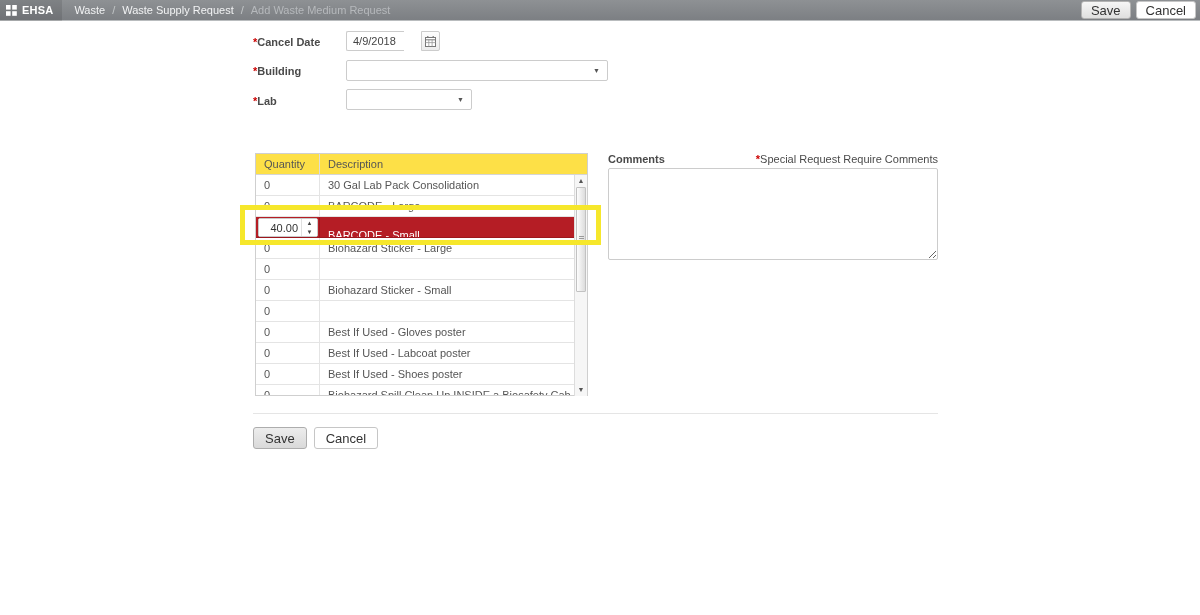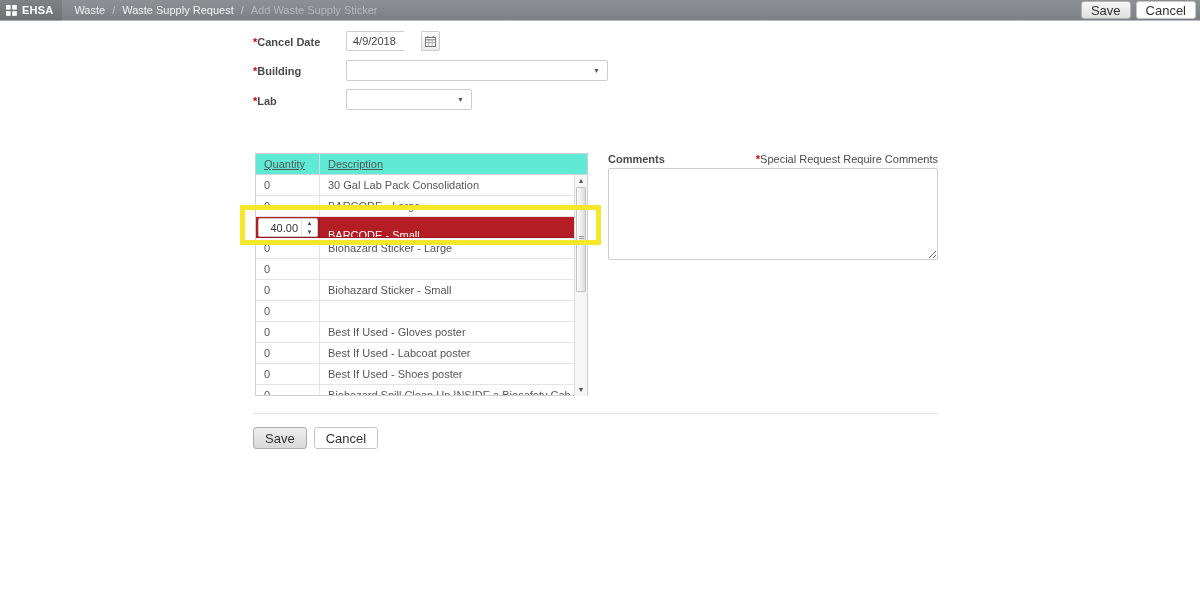--- a/index.html
+++ b/index.html
@@ -54,23 +54,22 @@
     display:flex; align-items:center; cursor:pointer;
   }
   .select-caret { margin-left:auto; padding-right:7px; color:#555; font-size:7px; }
 
   
   .s-table {
     position:absolute; left:255px; top:153px; width:333px; height:243px;
     border:1px solid #cfcfcf; background:#fff;
   }
   .s-header {
-    display:flex; height:21px; background:#5eead4; border-bottom:1px solid #d5d5d5;
+    display:flex; height:21px; background:#fde047; border-bottom:1px solid #d5d5d5;
     color:#555;
-    text-decoration:underline;
   }
   .s-header .h-qty { width:64px; padding:4px 0 0 8px; border-right:1px solid #dcdcdc; }
   .s-header .h-desc { flex:1; padding:4px 0 0 8px; }
   .s-body { position:absolute; left:0; top:21px; width:320px; height:220px; overflow:hidden; }
   .s-row { display:flex; height:21px; border-bottom:1px solid #e4e4e4; background:#fff; cursor:pointer; }
   .s-row .c-qty { width:64px; padding:4px 0 0 8px; border-right:1px solid #e4e4e4; color:#555; }
   .s-row .c-desc { flex:1; padding:4px 0 0 8px; color:#555; white-space:nowrap; overflow:hidden; }
   .s-row.selected { background:#b51d25; border-bottom-color:#9d161d; }
   .s-row.selected .c-desc { color:#fff;margin-top:8px; }
   .s-row.selected .c-qty { padding:1px 12px 1px 2px; border-right-color:#9d161d; }
@@ -131,21 +130,21 @@
       </g>
         </svg>
     </span>
     <span class="logo-text">EHSA</span>
   </div>
   <div class="breadcrumb">
     <span class="crumb">Waste</span>
     <span class="crumb-sep">/</span>
     <span class="crumb">Waste Supply Request</span>
     <span class="crumb-sep">/</span>
-    <span class="crumb current">Add Waste Supply Sticker</span>
+    <span class="crumb current">Add Waste Medium Request</span>
   </div>
   <div class="topbar-actions">
     <button class="btn">Save</button>
     <button class="btn white">Cancel</button>
   </div>
 </div>
 
 <div class="field-label" style="top:36px;"><span class="req">*</span><span>Cancel Date</span></div>
 <div class="date-group">
   <input class="date-input" value="4/9/2018" style="">

